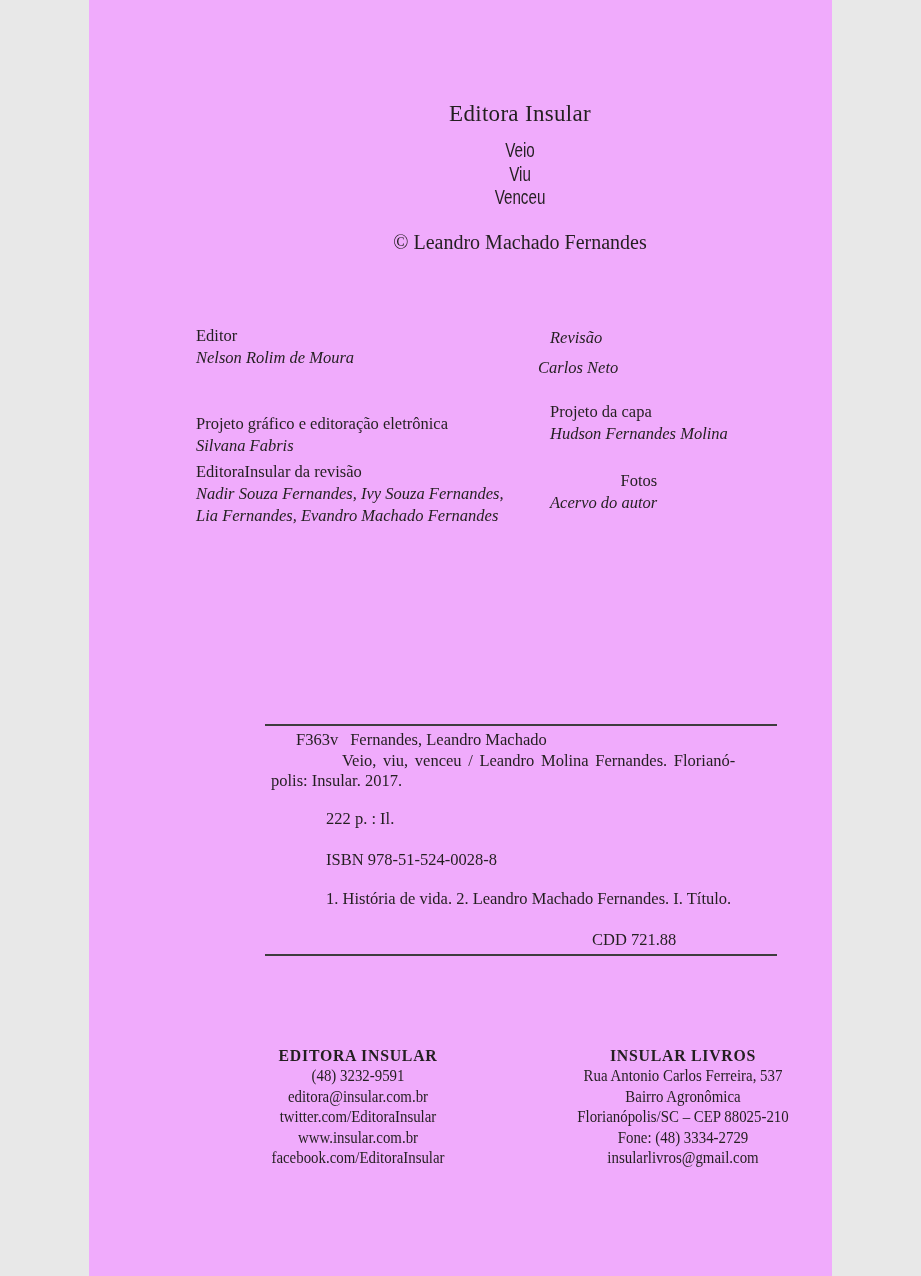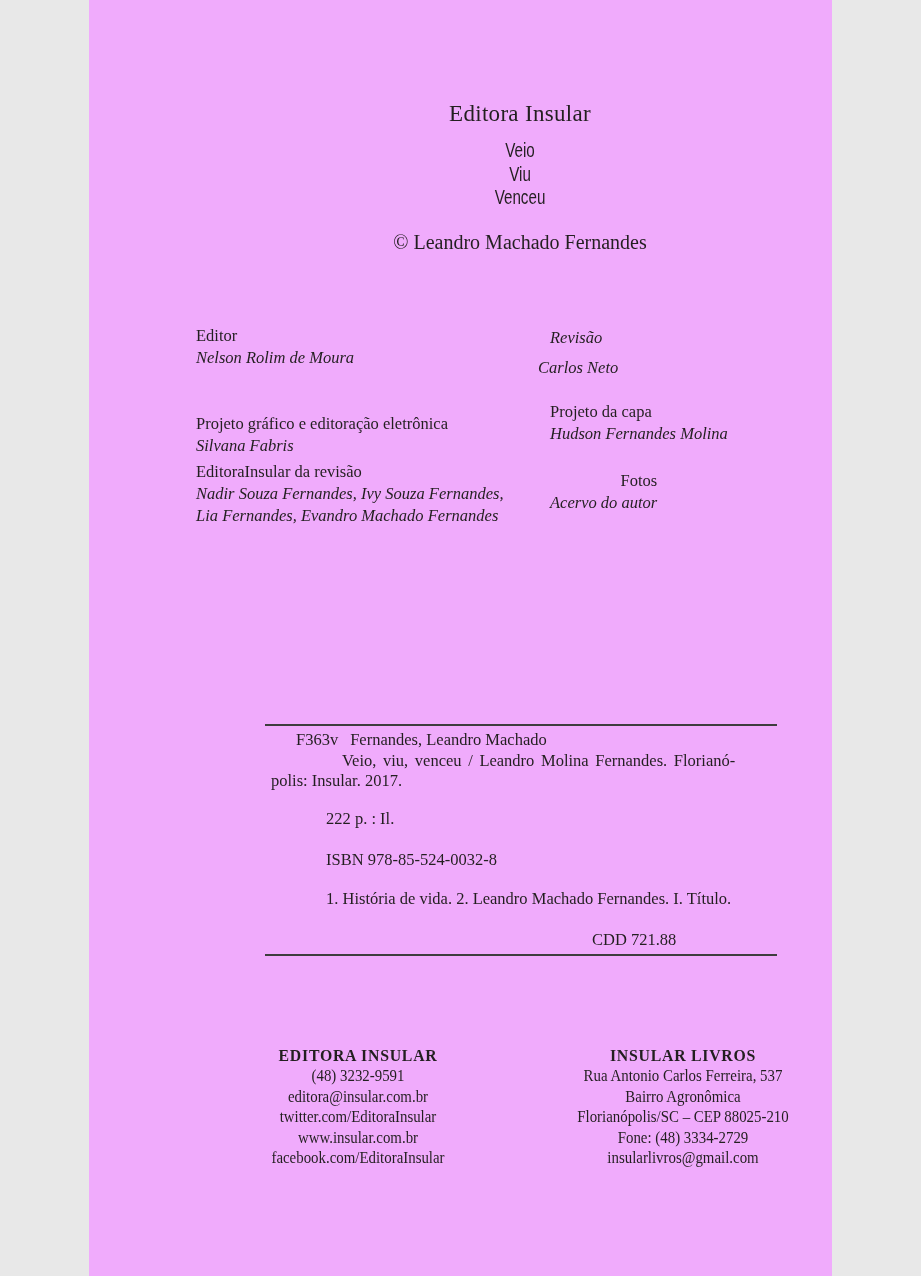--- a/index.html
+++ b/index.html
@@ -118,21 +118,21 @@
     <div class="c-name">Acervo do autor</div>
   </div>
 
   <div class="abs catalog-card">
     <div class="card-line" style="left:31px; top:4px;">
       <span>F363v</span><span class="card-heading-gap">Fernandes, Leandro Machado</span>
     </div>
     <div class="card-line" style="left:77px; top:25px; word-spacing:2.5px;">Veio, viu, venceu / Leandro Molina Fernandes. Florianó-</div>
     <div class="card-line" style="left:6px; top:45px;">polis: Insular. 2017.</div>
     <div class="card-line" style="left:61px; top:83px;">222 p. : Il.</div>
-    <div class="card-line" style="left:61px; top:124px;">ISBN 978-85-524-0032-8</div>
+    <div class="card-line" style="left:61px; top:124px;">ISBN 978-51-524-0028-8</div>
     <div class="card-line" style="left:61px; top:163px;">1. História de vida. 2. Leandro Machado Fernandes. I. Título.</div>
     <div class="card-line" style="left:327px; top:204px;">CDD 721.88</div>
   </div>
 
   <div class="abs footer-col" style="left:119px; top:1046px;">
     <div class="f-title">EDITORA INSULAR</div>
     <div>(48) 3232-9591</div>
     <div>editora@insular.com.br</div>
     <div>twitter.com/EditoraInsular</div>
     <div>www.insular.com.br</div>

